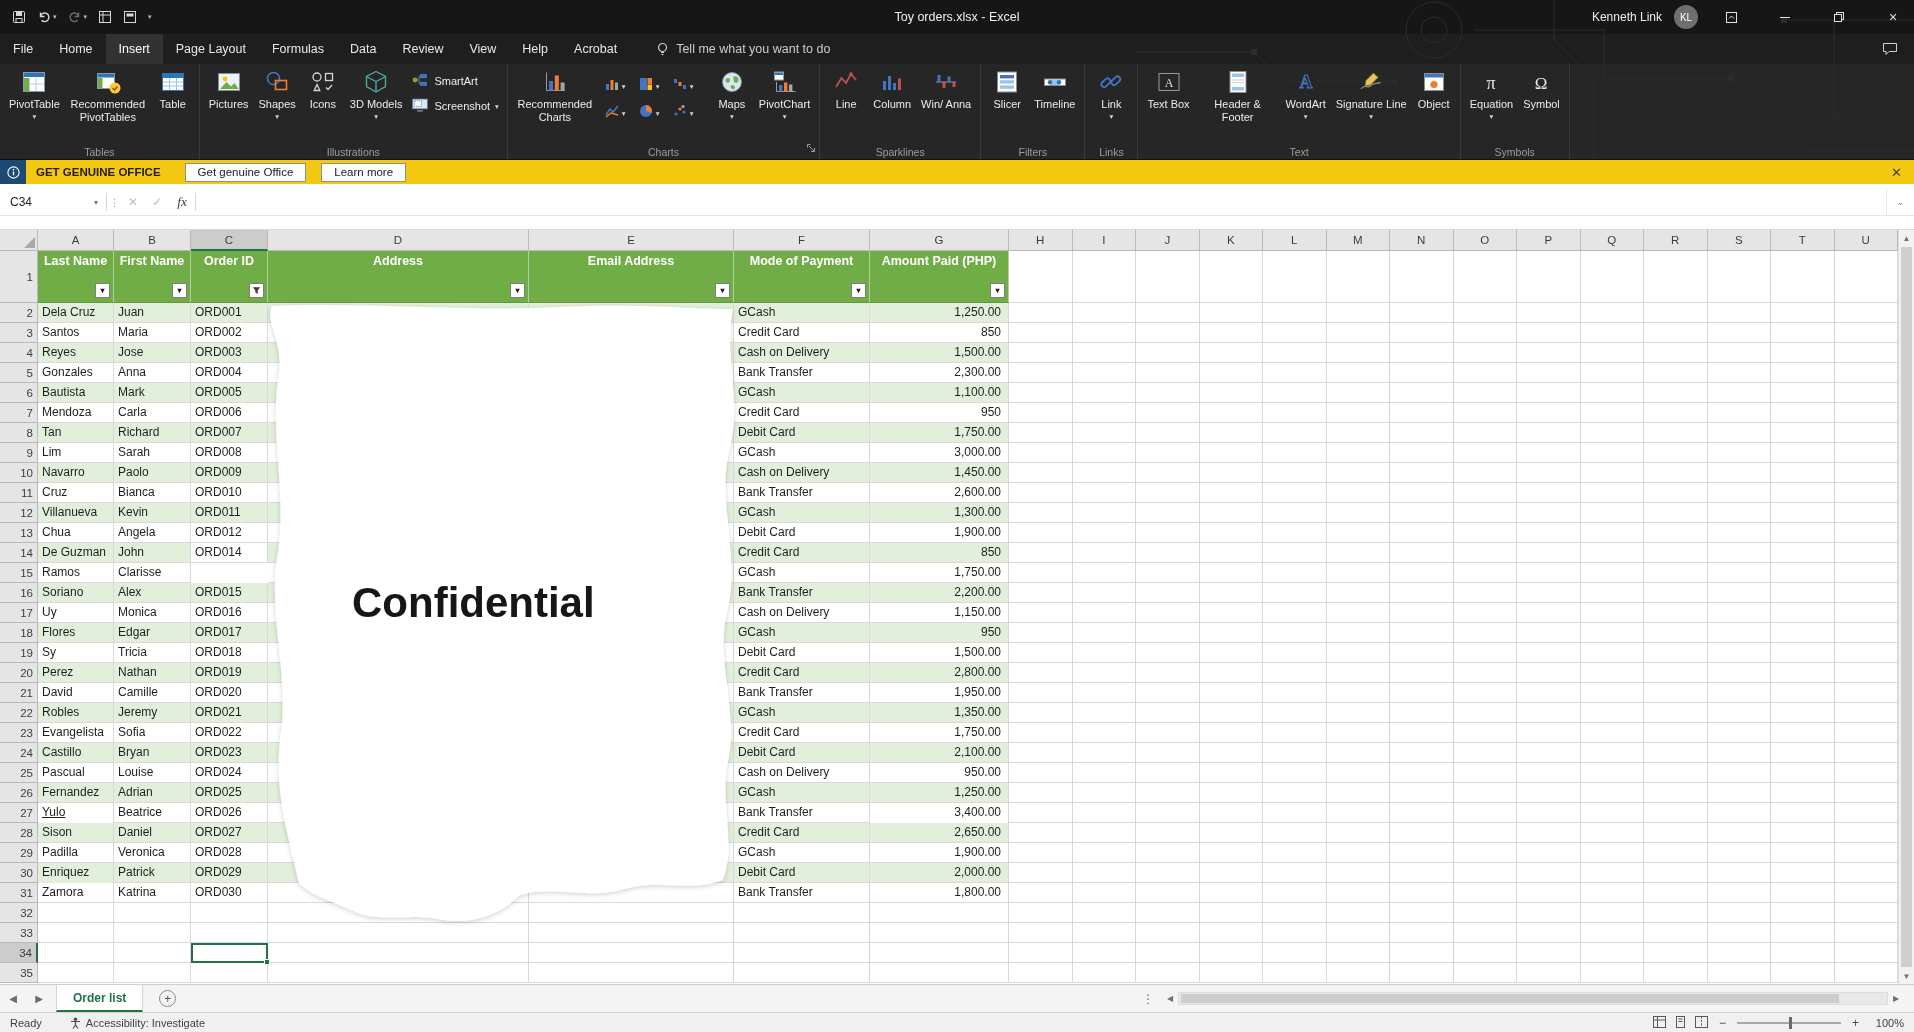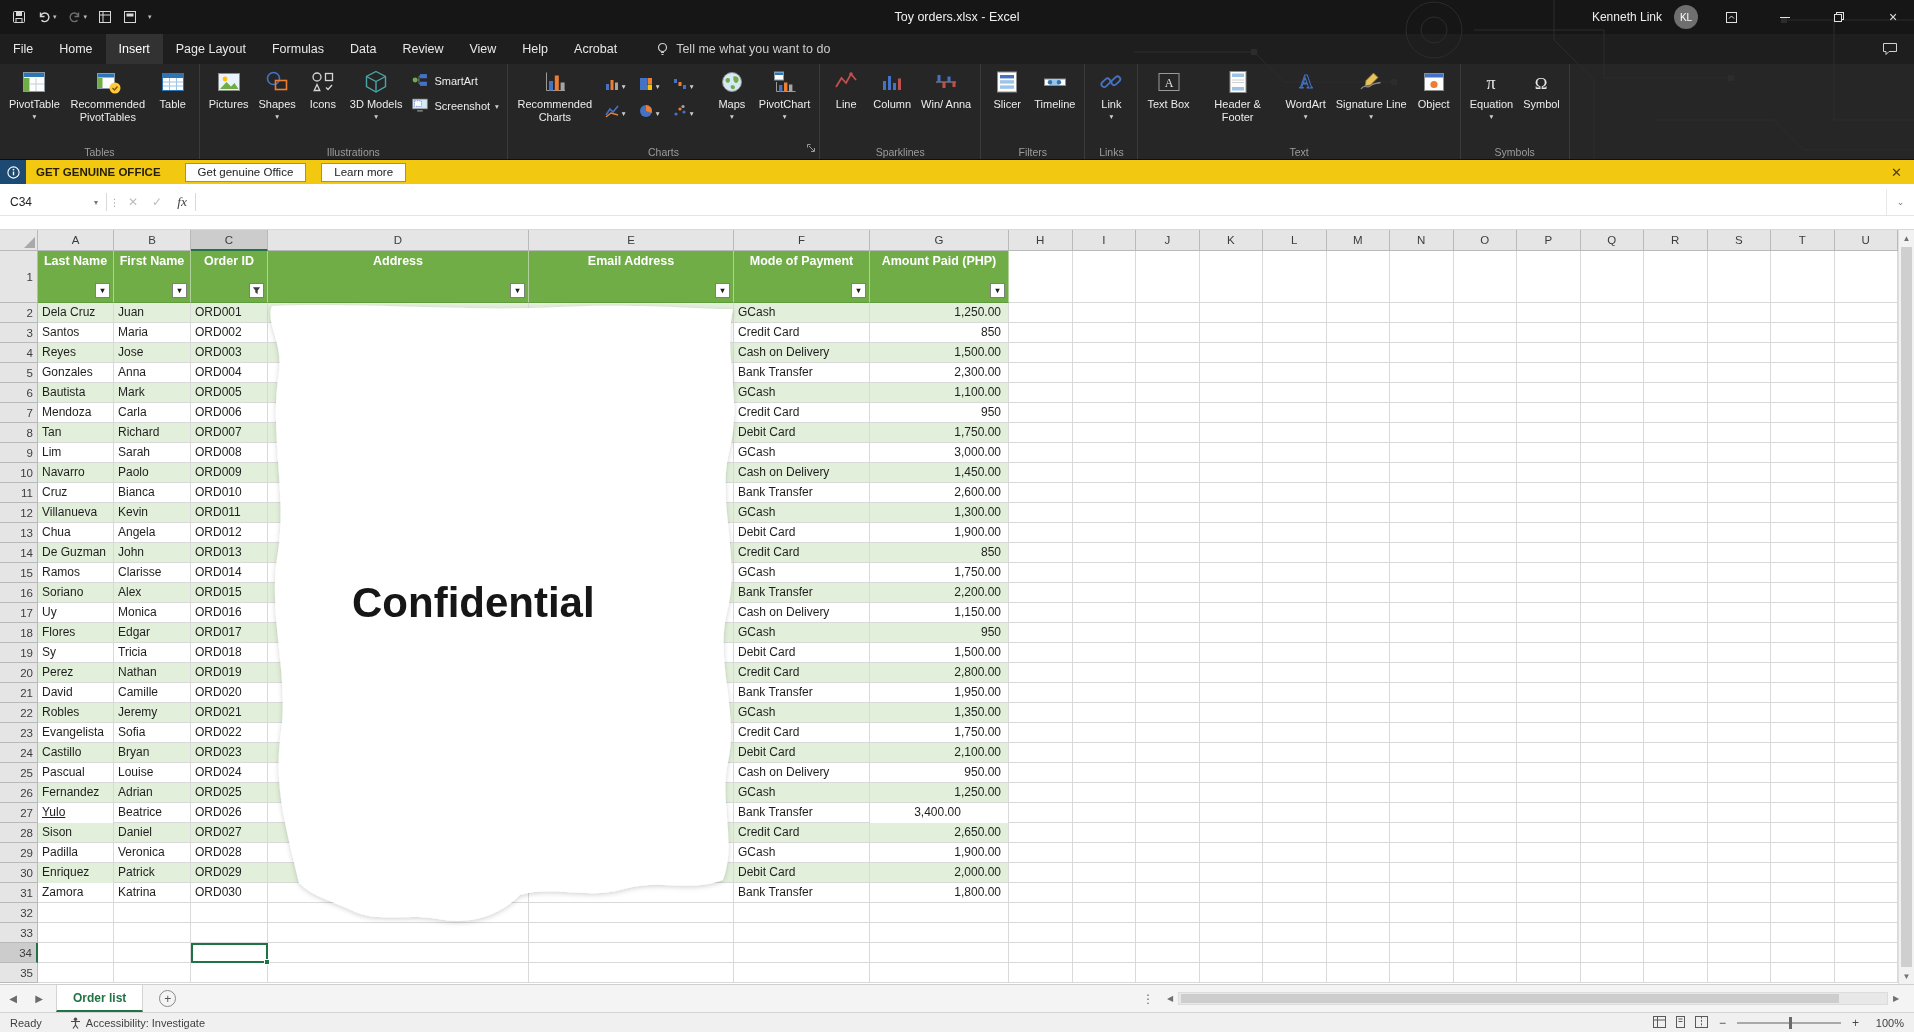--- a/index.html
+++ b/index.html
@@ -770,21 +770,21 @@
         <div class="cell" style="left: 191px; top: 133px; width: 77px; height: 20px;">ORD004</div>
         <div class="cell band" style="left: 191px; top: 153px; width: 77px; height: 20px;">ORD005</div>
         <div class="cell" style="left: 191px; top: 173px; width: 77px; height: 20px;">ORD006</div>
         <div class="cell band" style="left: 191px; top: 193px; width: 77px; height: 20px;">ORD007</div>
         <div class="cell" style="left: 191px; top: 213px; width: 77px; height: 20px;">ORD008</div>
         <div class="cell band" style="left: 191px; top: 233px; width: 77px; height: 20px;">ORD009</div>
         <div class="cell" style="left: 191px; top: 253px; width: 77px; height: 20px;">ORD010</div>
         <div class="cell band" style="left: 191px; top: 273px; width: 77px; height: 20px;">ORD011</div>
         <div class="cell" style="left: 191px; top: 293px; width: 77px; height: 20px;">ORD012</div>
         <div class="cell band" style="left: 191px; top: 313px; width: 77px; height: 20px;">ORD013</div>
-        <div class="cell" style="left: 191px; top: 333px; width: 77px; height: 20px;">ORD014</div>
+        <div class="cell" style="left: 191px; top: 313px; width: 77px; height: 20px;">ORD014</div>
         <div class="cell band" style="left: 191px; top: 353px; width: 77px; height: 20px;">ORD015</div>
         <div class="cell" style="left: 191px; top: 373px; width: 77px; height: 20px;">ORD016</div>
         <div class="cell band" style="left: 191px; top: 393px; width: 77px; height: 20px;">ORD017</div>
         <div class="cell" style="left: 191px; top: 413px; width: 77px; height: 20px;">ORD018</div>
         <div class="cell band" style="left: 191px; top: 433px; width: 77px; height: 20px;">ORD019</div>
         <div class="cell" style="left: 191px; top: 453px; width: 77px; height: 20px;">ORD020</div>
         <div class="cell band" style="left: 191px; top: 473px; width: 77px; height: 20px;">ORD021</div>
         <div class="cell" style="left: 191px; top: 493px; width: 77px; height: 20px;">ORD022</div>
         <div class="cell band" style="left: 191px; top: 513px; width: 77px; height: 20px;">ORD023</div>
         <div class="cell" style="left: 191px; top: 533px; width: 77px; height: 20px;">ORD024</div>
@@ -934,21 +934,21 @@
         <div class="cell num" style="left: 870px; top: 373px; width: 139px; height: 20px;">1,150.00</div>
         <div class="cell band num" style="left: 870px; top: 393px; width: 139px; height: 20px;">950</div>
         <div class="cell num" style="left: 870px; top: 413px; width: 139px; height: 20px;">1,500.00</div>
         <div class="cell band num" style="left: 870px; top: 433px; width: 139px; height: 20px;">2,800.00</div>
         <div class="cell num" style="left: 870px; top: 453px; width: 139px; height: 20px;">1,950.00</div>
         <div class="cell band num" style="left: 870px; top: 473px; width: 139px; height: 20px;">1,350.00</div>
         <div class="cell num" style="left: 870px; top: 493px; width: 139px; height: 20px;">1,750.00</div>
         <div class="cell band num" style="left: 870px; top: 513px; width: 139px; height: 20px;">2,100.00</div>
         <div class="cell num" style="left: 870px; top: 533px; width: 139px; height: 20px;">950.00</div>
         <div class="cell band num" style="left: 870px; top: 553px; width: 139px; height: 20px;">1,250.00</div>
-        <div class="cell num" style="left: 870px; top: 573px; width: 139px; height: 30px; text-align: center;">3,400.00</div>
+        <div class="cell num" style="left: 870px; top: 573px; width: 139px; height: 30px;">3,400.00</div>
         <div class="cell band num" style="left: 870px; top: 593px; width: 139px; height: 20px;">2,650.00</div>
         <div class="cell num" style="left: 870px; top: 613px; width: 139px; height: 20px;">1,900.00</div>
         <div class="cell band num" style="left: 870px; top: 633px; width: 139px; height: 20px;">2,000.00</div>
         <div class="cell num" style="left: 870px; top: 653px; width: 139px; height: 20px;">1,800.00</div>
         <div class="cell" style="left: 870px; top: 673px; width: 139px; height: 20px;"></div>
         <div class="cell" style="left: 870px; top: 693px; width: 139px; height: 20px;"></div>
         <div class="cell" style="left: 870px; top: 713px; width: 139px; height: 20px;"></div>
         <div class="cell" style="left: 870px; top: 733px; width: 139px; height: 20px;"></div>
         <div class="cell" style="left: 1009px; top: 21px; width: 63.5px; height: 52px;"></div>
         <div class="cell" style="left: 1009px; top: 73px; width: 63.5px; height: 20px;"></div>

